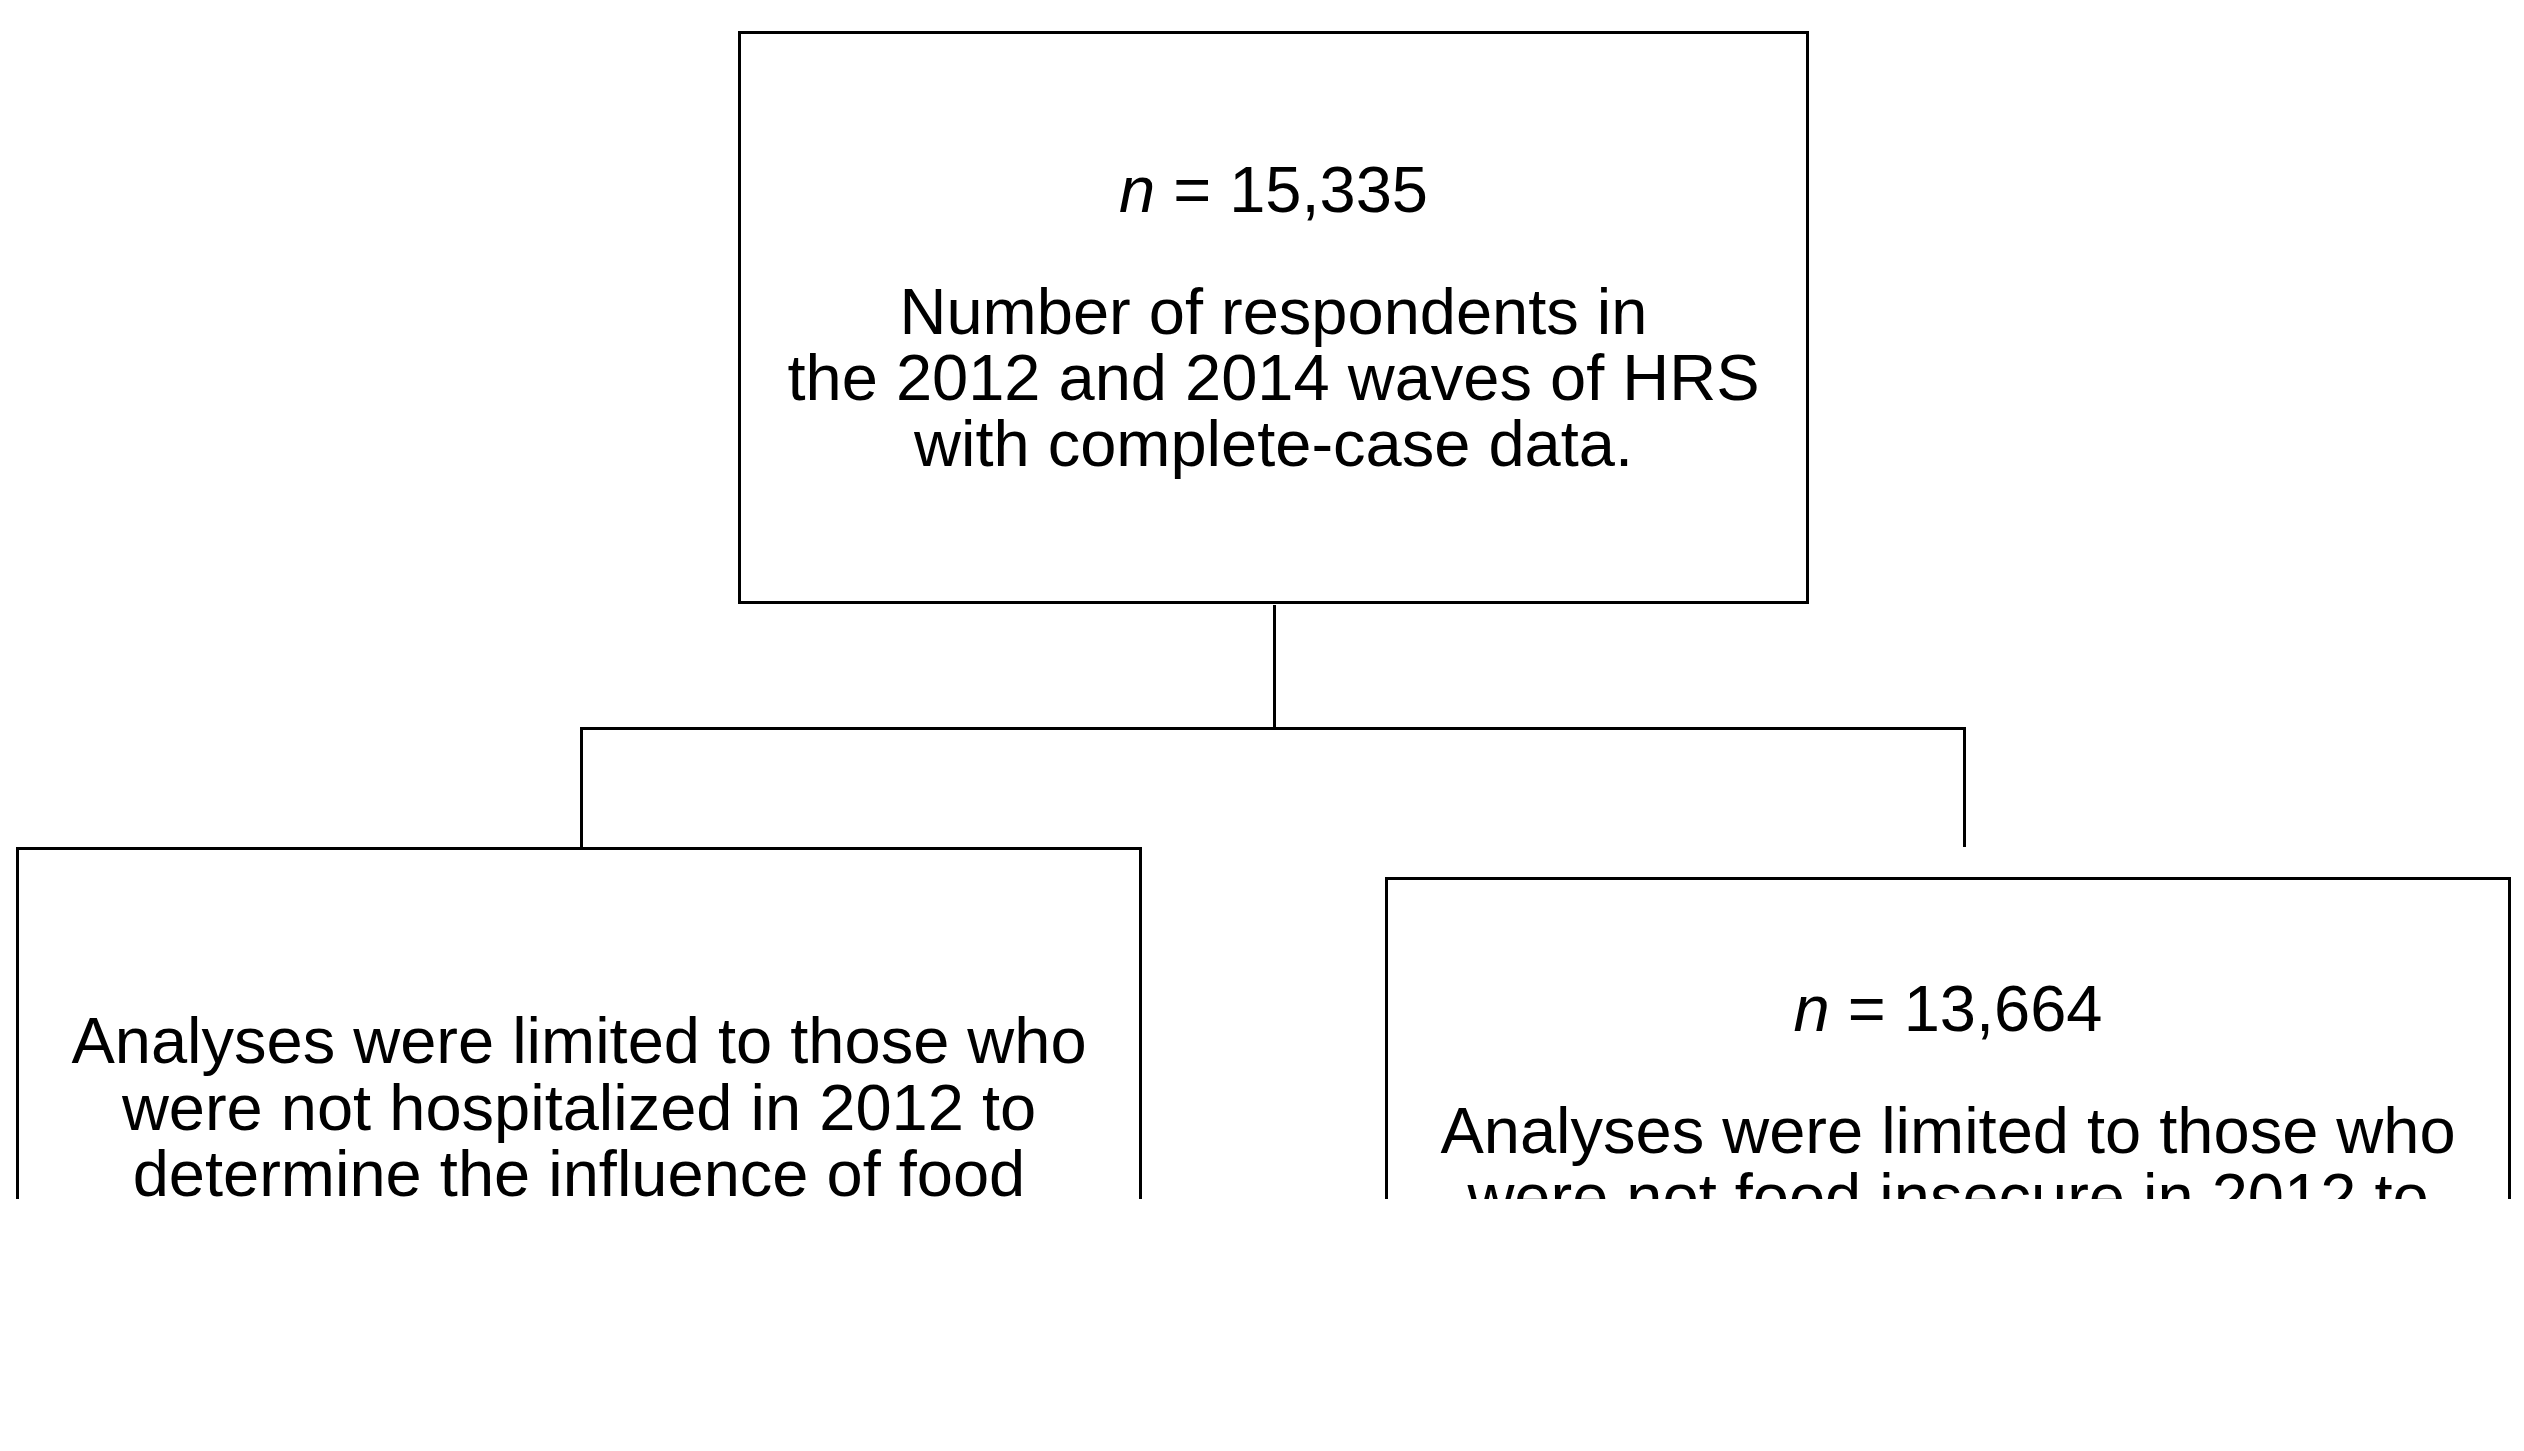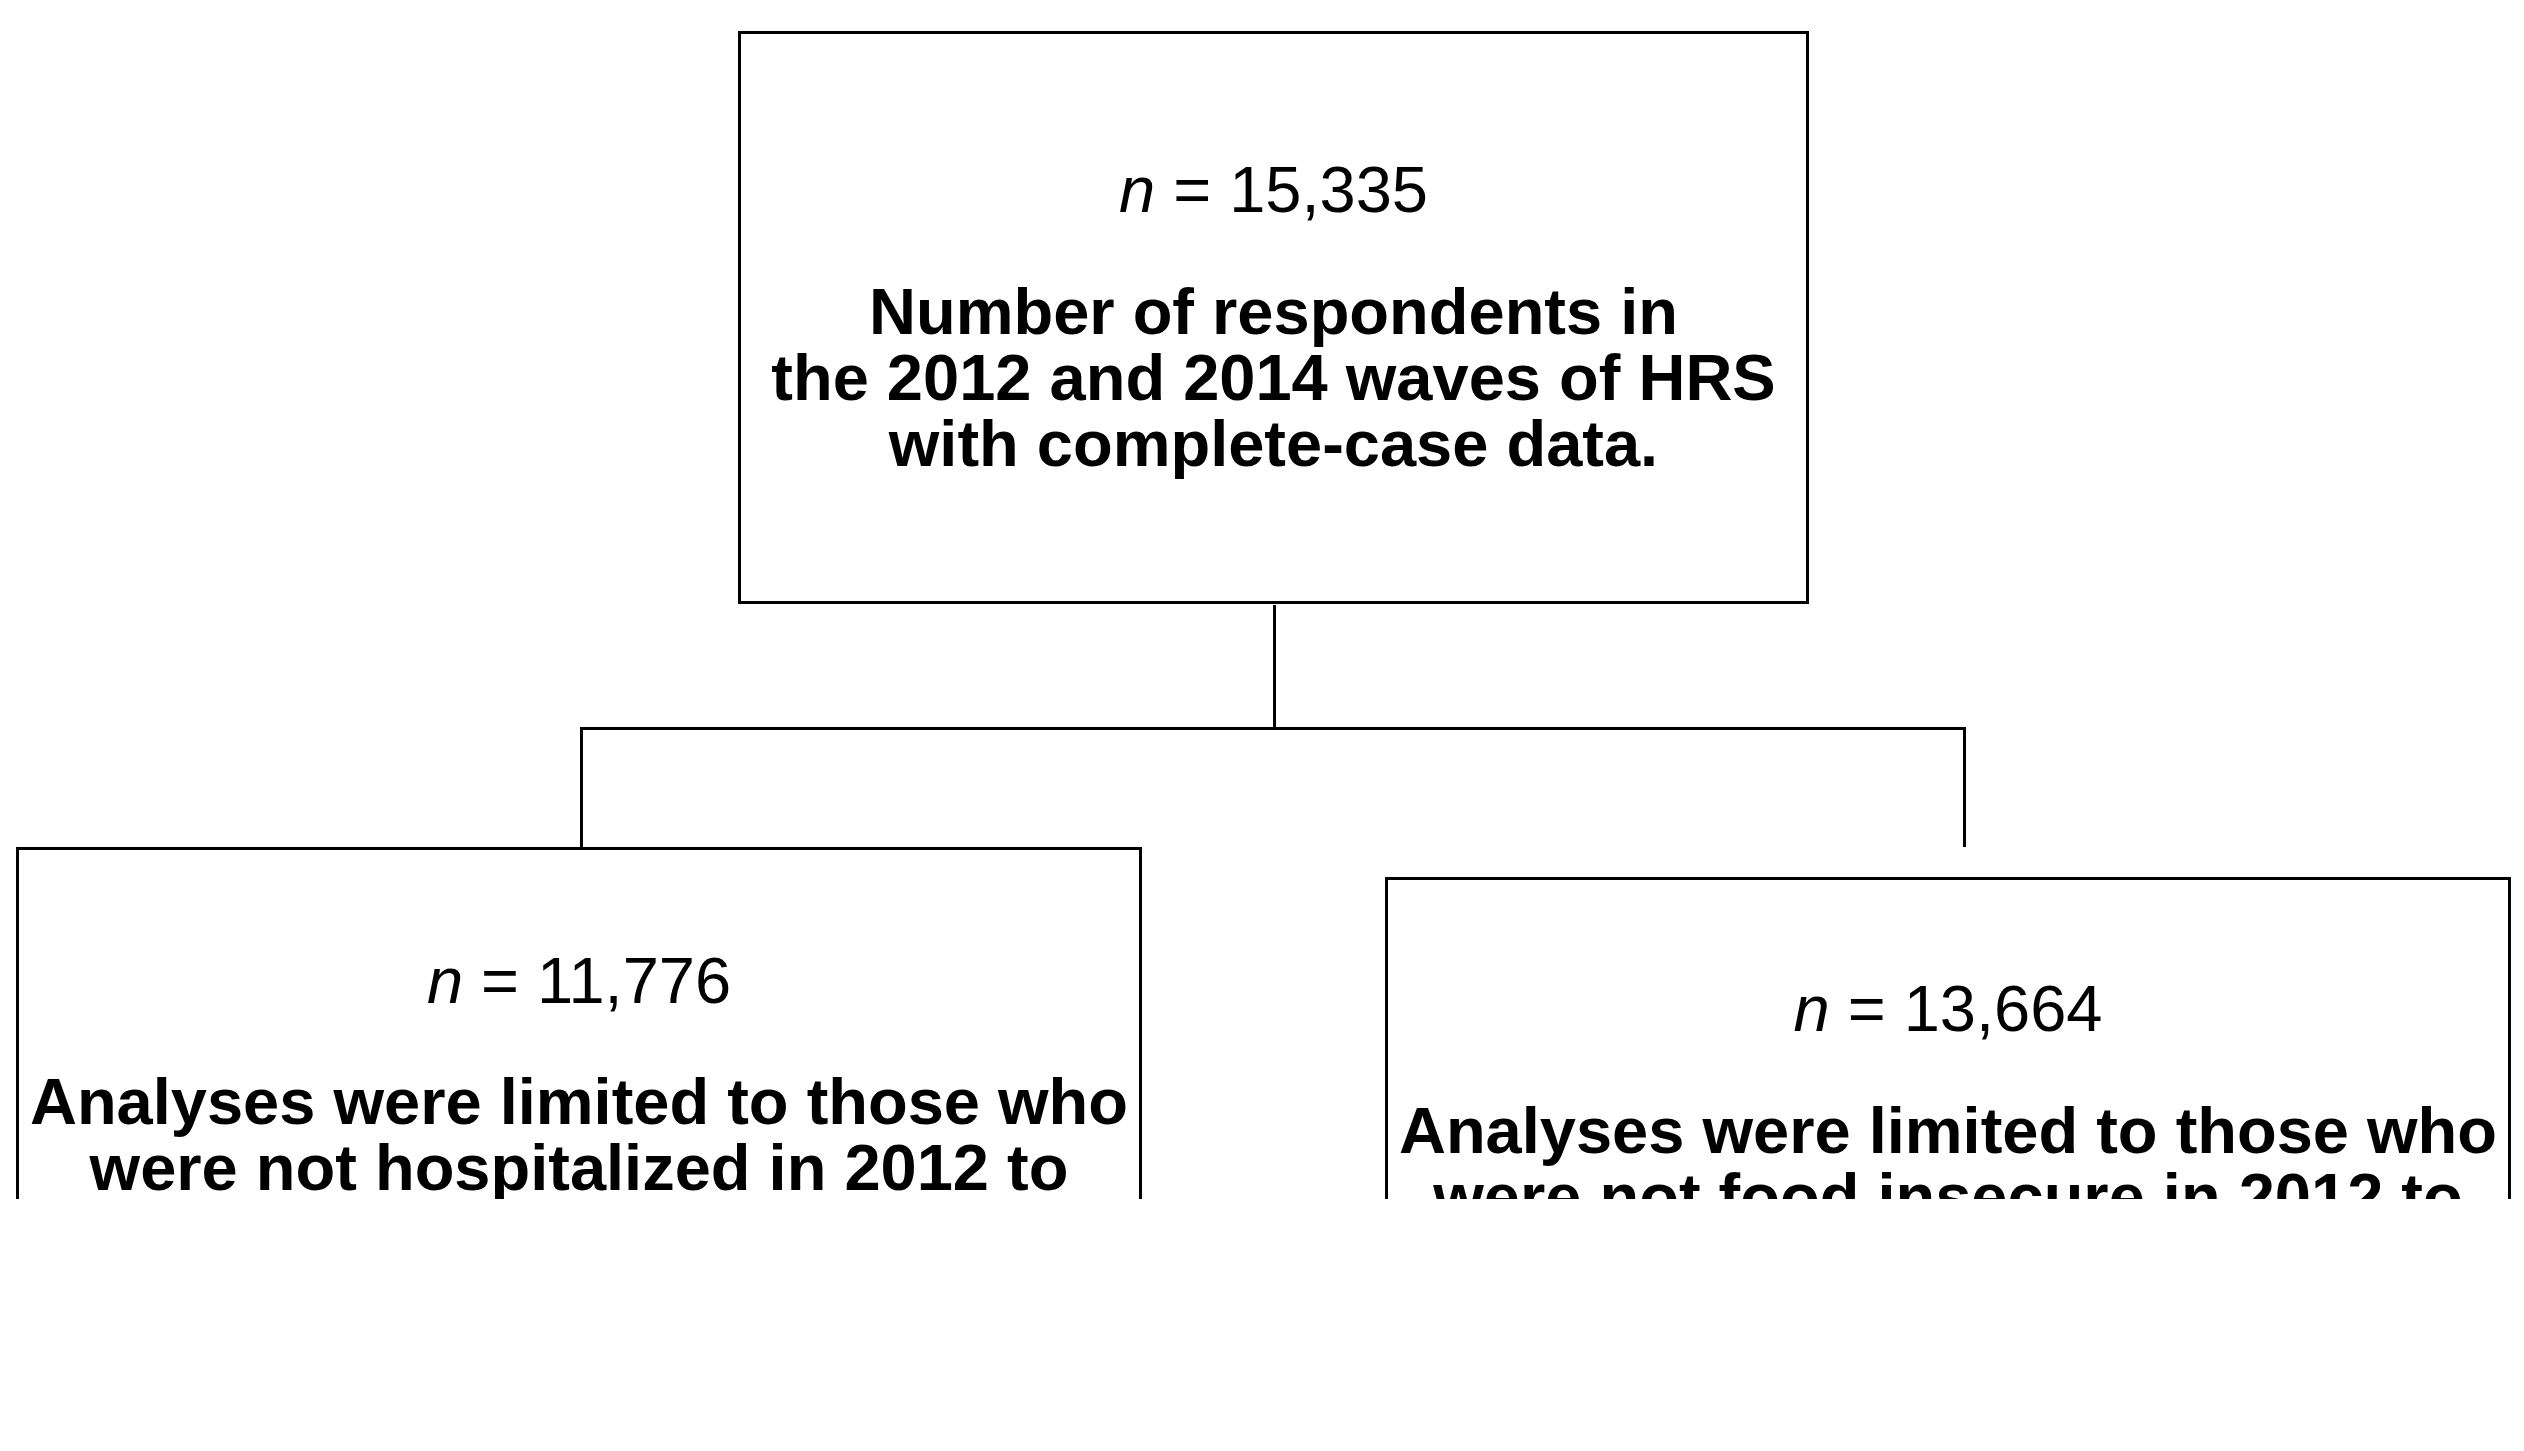--- a/index.html
+++ b/index.html
@@ -37,21 +37,20 @@
     line-height: 1.02;
     margin-bottom: 55px;
     white-space: nowrap;
   }
   .nline .it { font-style: italic; }
 
   .desc {
     font-size: 65px;
     line-height: 1.02;
     white-space: pre-line;
-    font-weight: bold;
   }
 
   .connector {
     position: absolute;
     background: #000000;
   }
   .conn-v-top    { left: 1273px; top: 605px; width: 3px;    height: 124px; }
   .conn-h-rail   { left: 580px;  top: 727px; width: 1386px; height: 3px;  }
   .conn-v-left   { left: 580px;  top: 727px; width: 3px;    height: 122px; }
   .conn-v-right  { left: 1963px; top: 727px; width: 3px;    height: 120px; }
@@ -67,21 +66,20 @@
 the 2012 and 2014 waves of HRS
 with complete-case data.</div>
   </div>
 
   <div class="connector conn-v-top"></div>
   <div class="connector conn-h-rail"></div>
   <div class="connector conn-v-left"></div>
   <div class="connector conn-v-right"></div>
 
   <div class="box box-left">
-    <div class="nline"><span class="it">n</span><span> = 11,776</span></div>
     <div class="desc">Analyses were limited to those who
 were not hospitalized in 2012 to
 determine the influence of food
 insecurity on hospitalization.</div>
   </div>
 
   <div class="box box-right">
     <div class="nline"><span class="it">n</span><span> = 13,664</span></div>
     <div class="desc">Analyses were limited to those who
 were not food insecure in 2012 to

